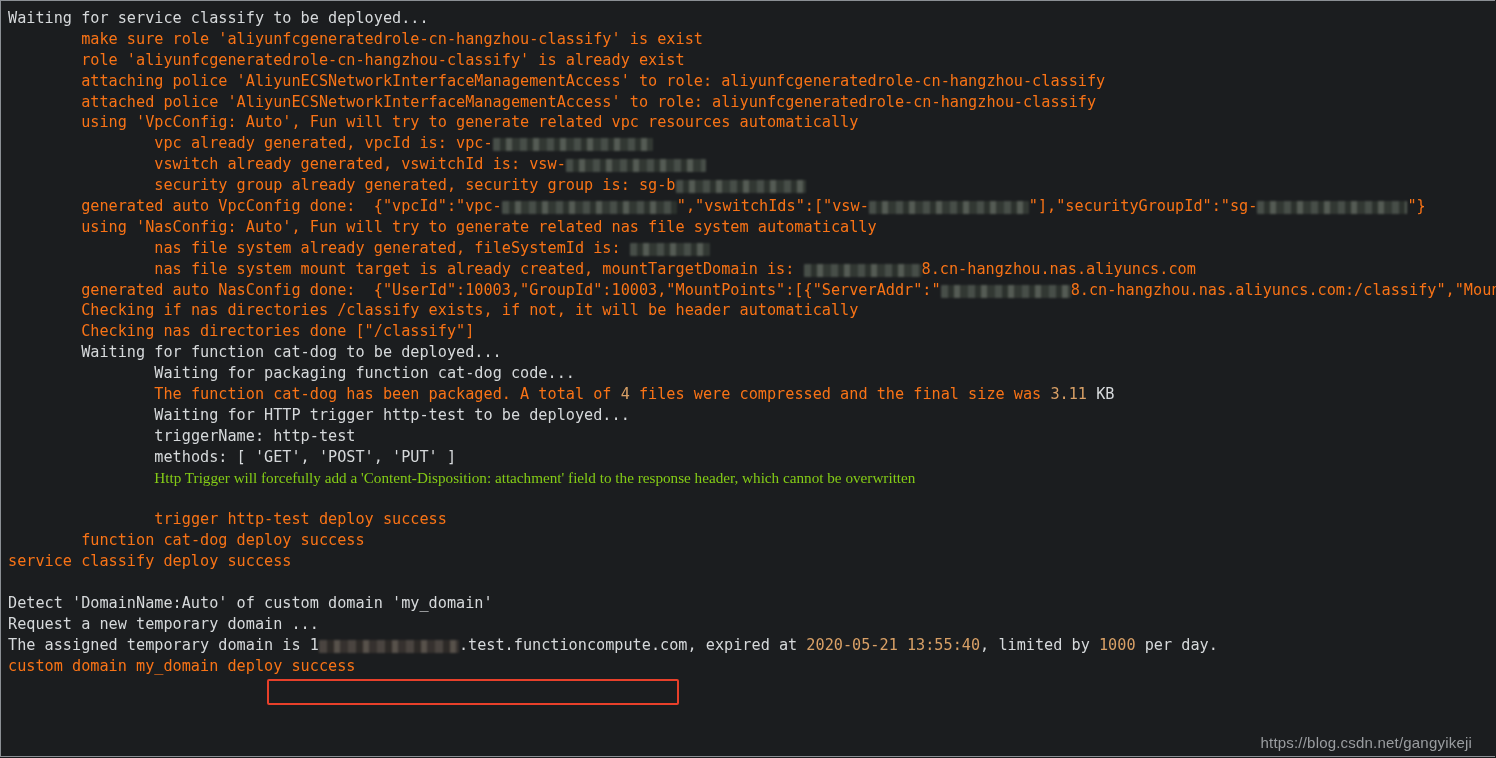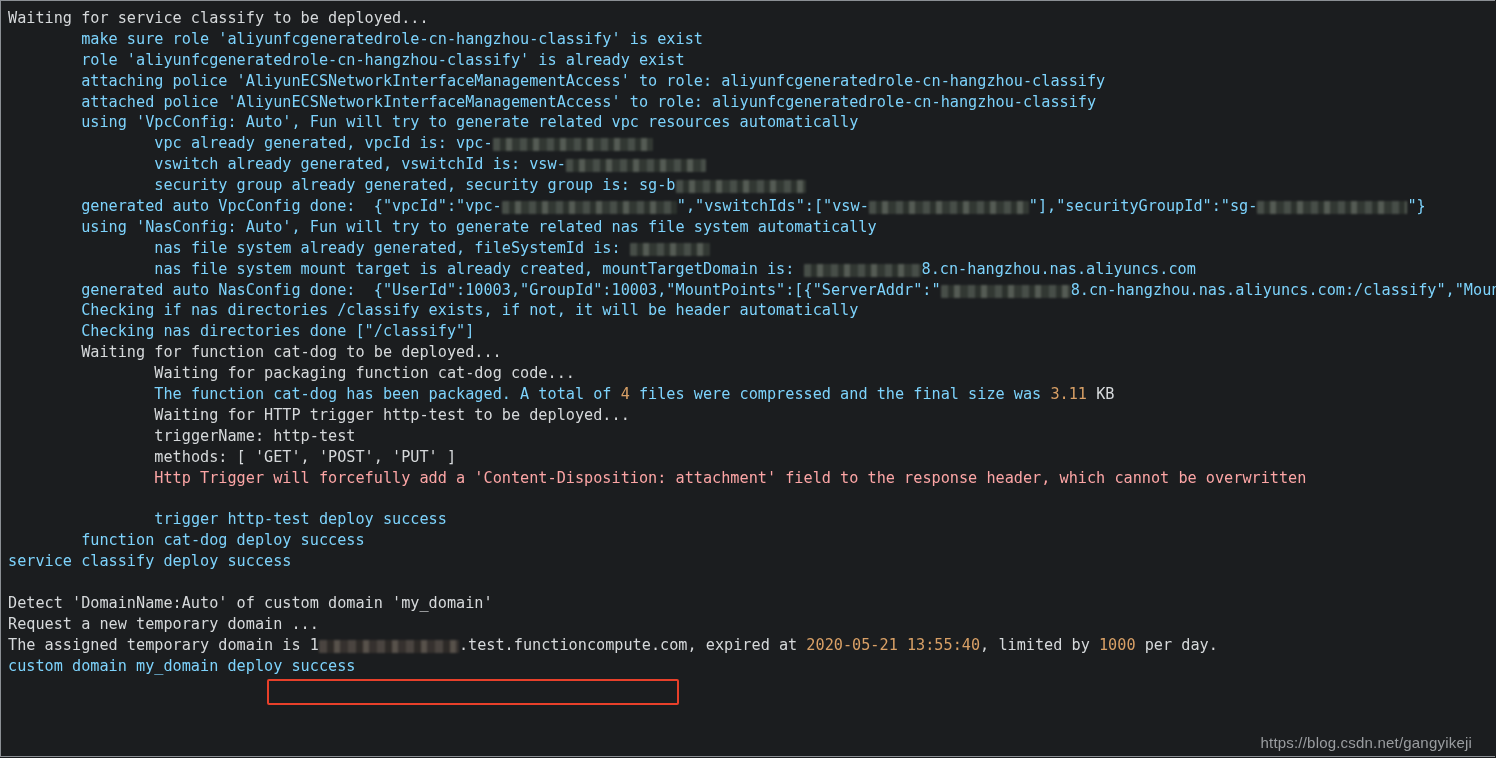--- a/index.html
+++ b/index.html
@@ -39,22 +39,22 @@
     height: 20.9px;
     line-height: 20.9px;
     font-size: 15.2px;
     letter-spacing: 0px;
     white-space: pre;
     color: #cfd2d4;
   }
 
   
   .c-white   { color: #d6d9db; }
-  .c-green   { color: #7dd3fc; }
-  .c-magenta { color: #fca5a5; }
+  .c-green   { color: #f97316; }
+  .c-magenta { color: #84cc16; font-family: Liberation Serif, serif; }
   .c-orange  { color: #d9a066; }
   .c-url     { color: #e0c8ae; }
 
   
   .redact {
     display: inline-block;
     vertical-align: -3px;
     height: 13px;
     border-radius: 1px;
     background:

